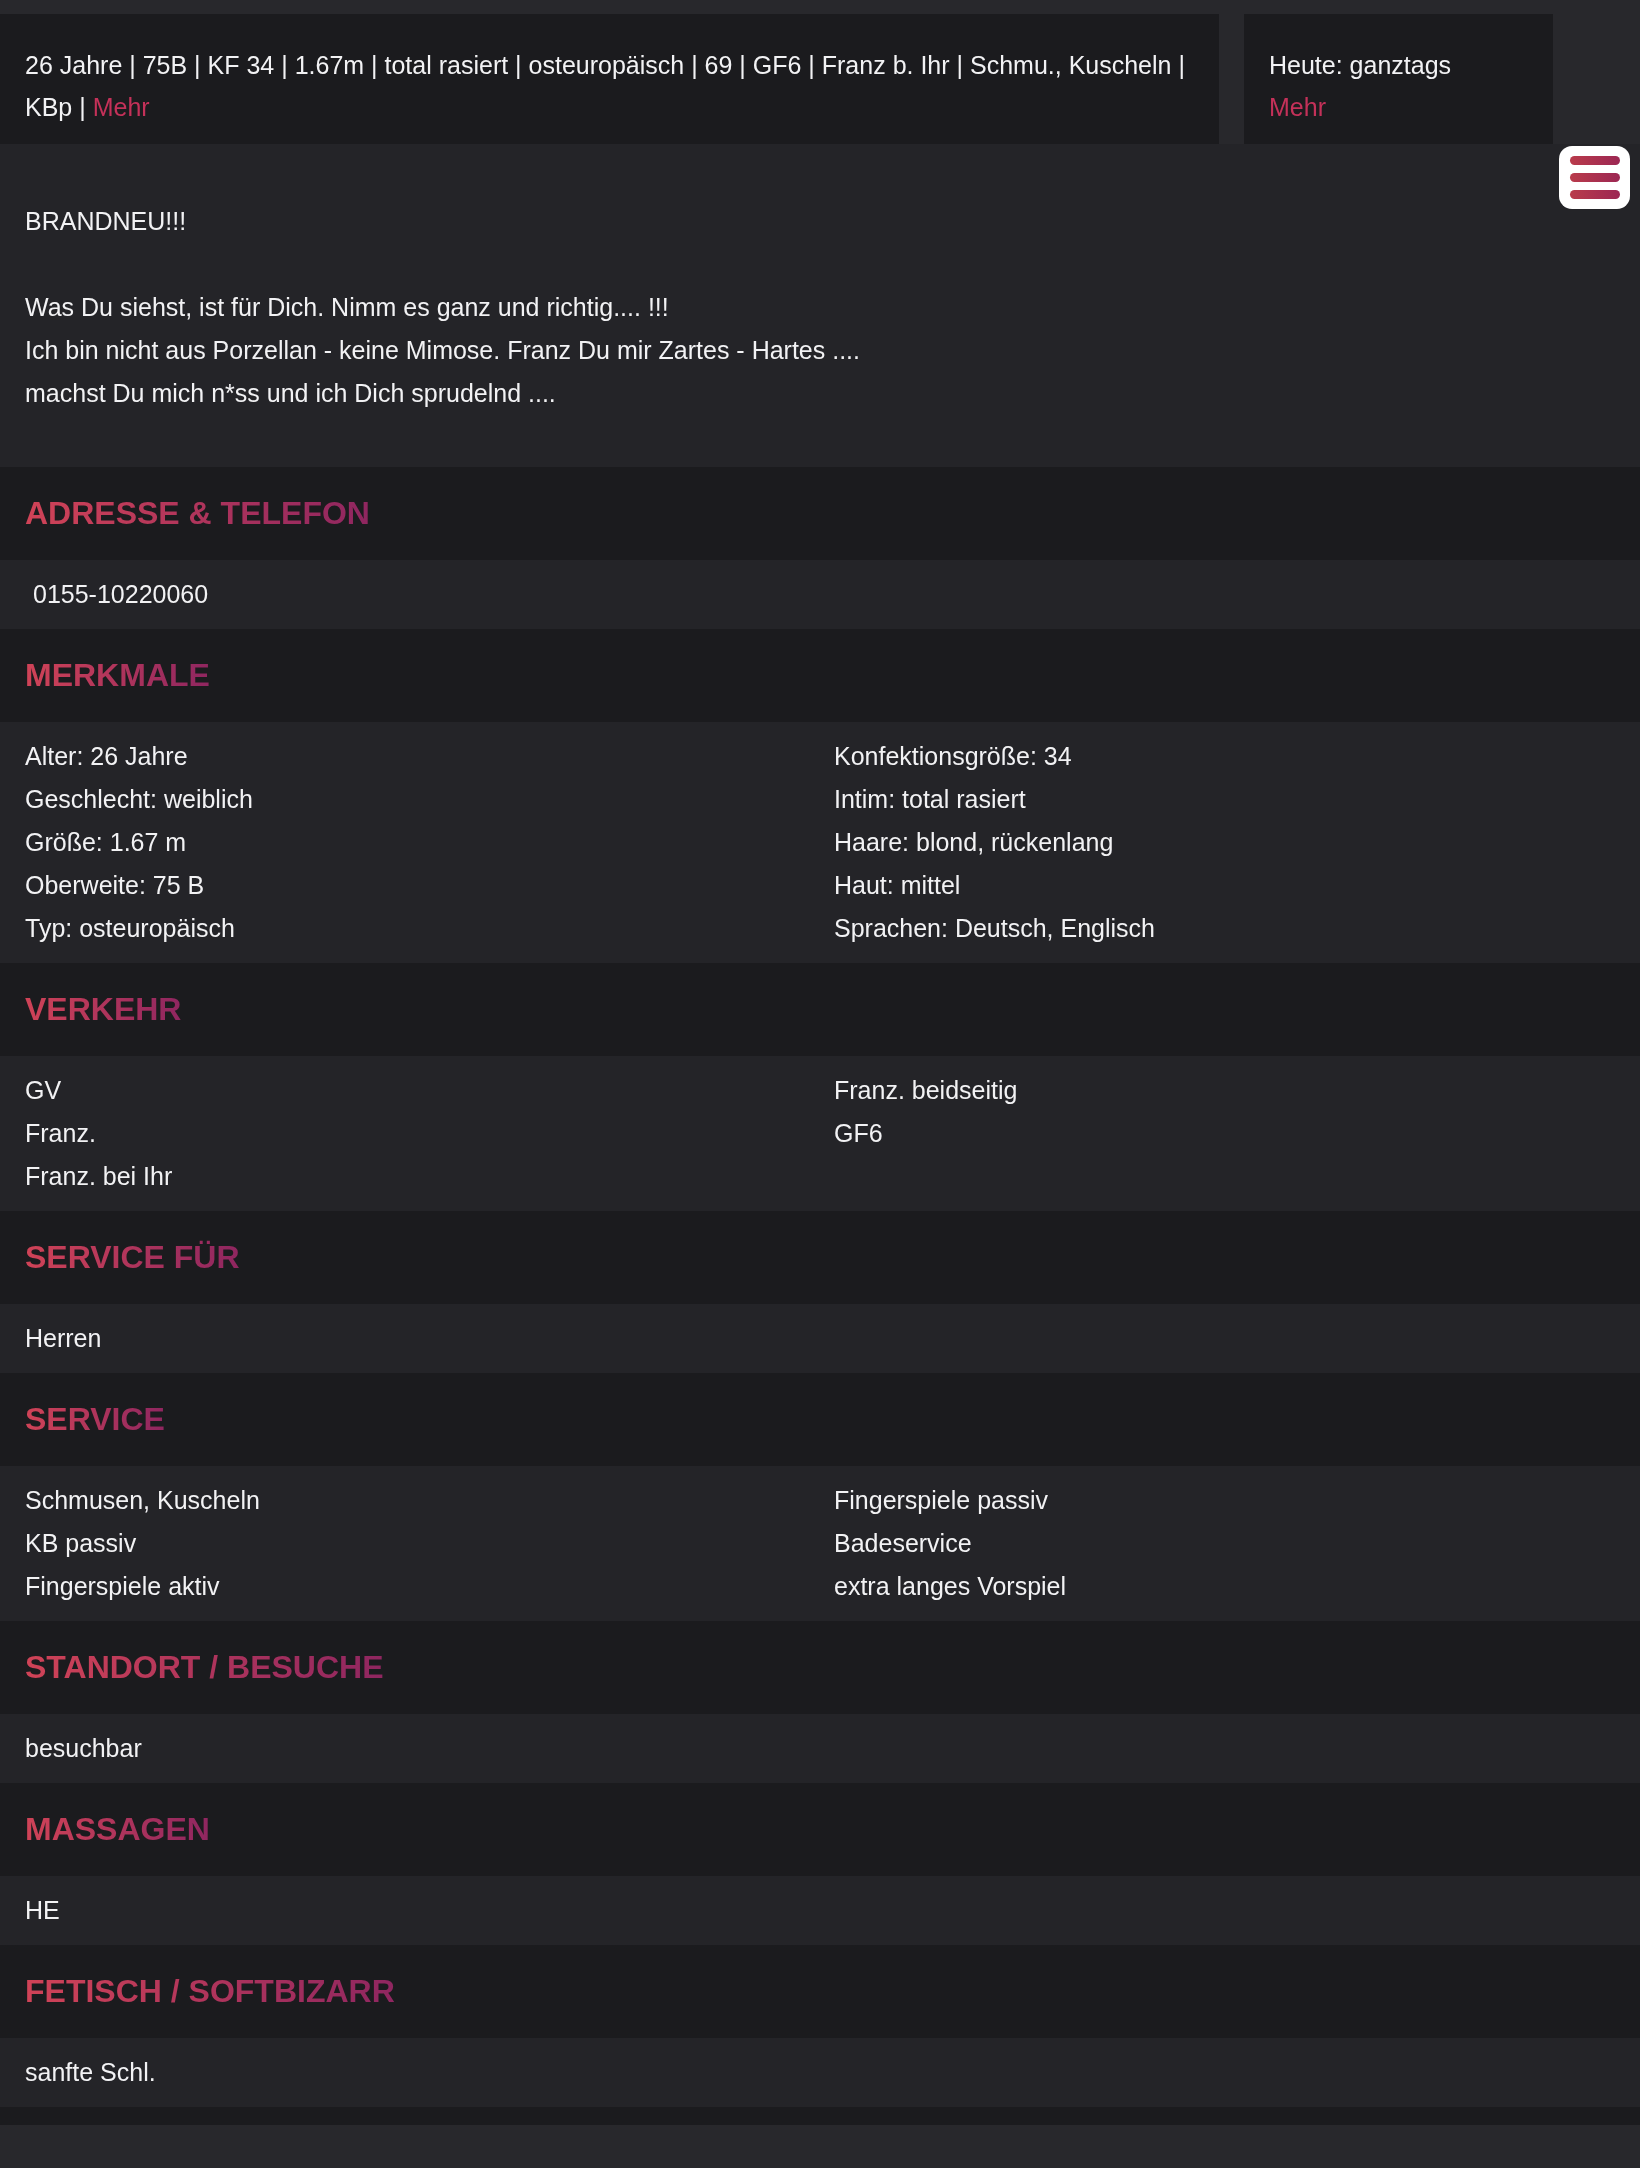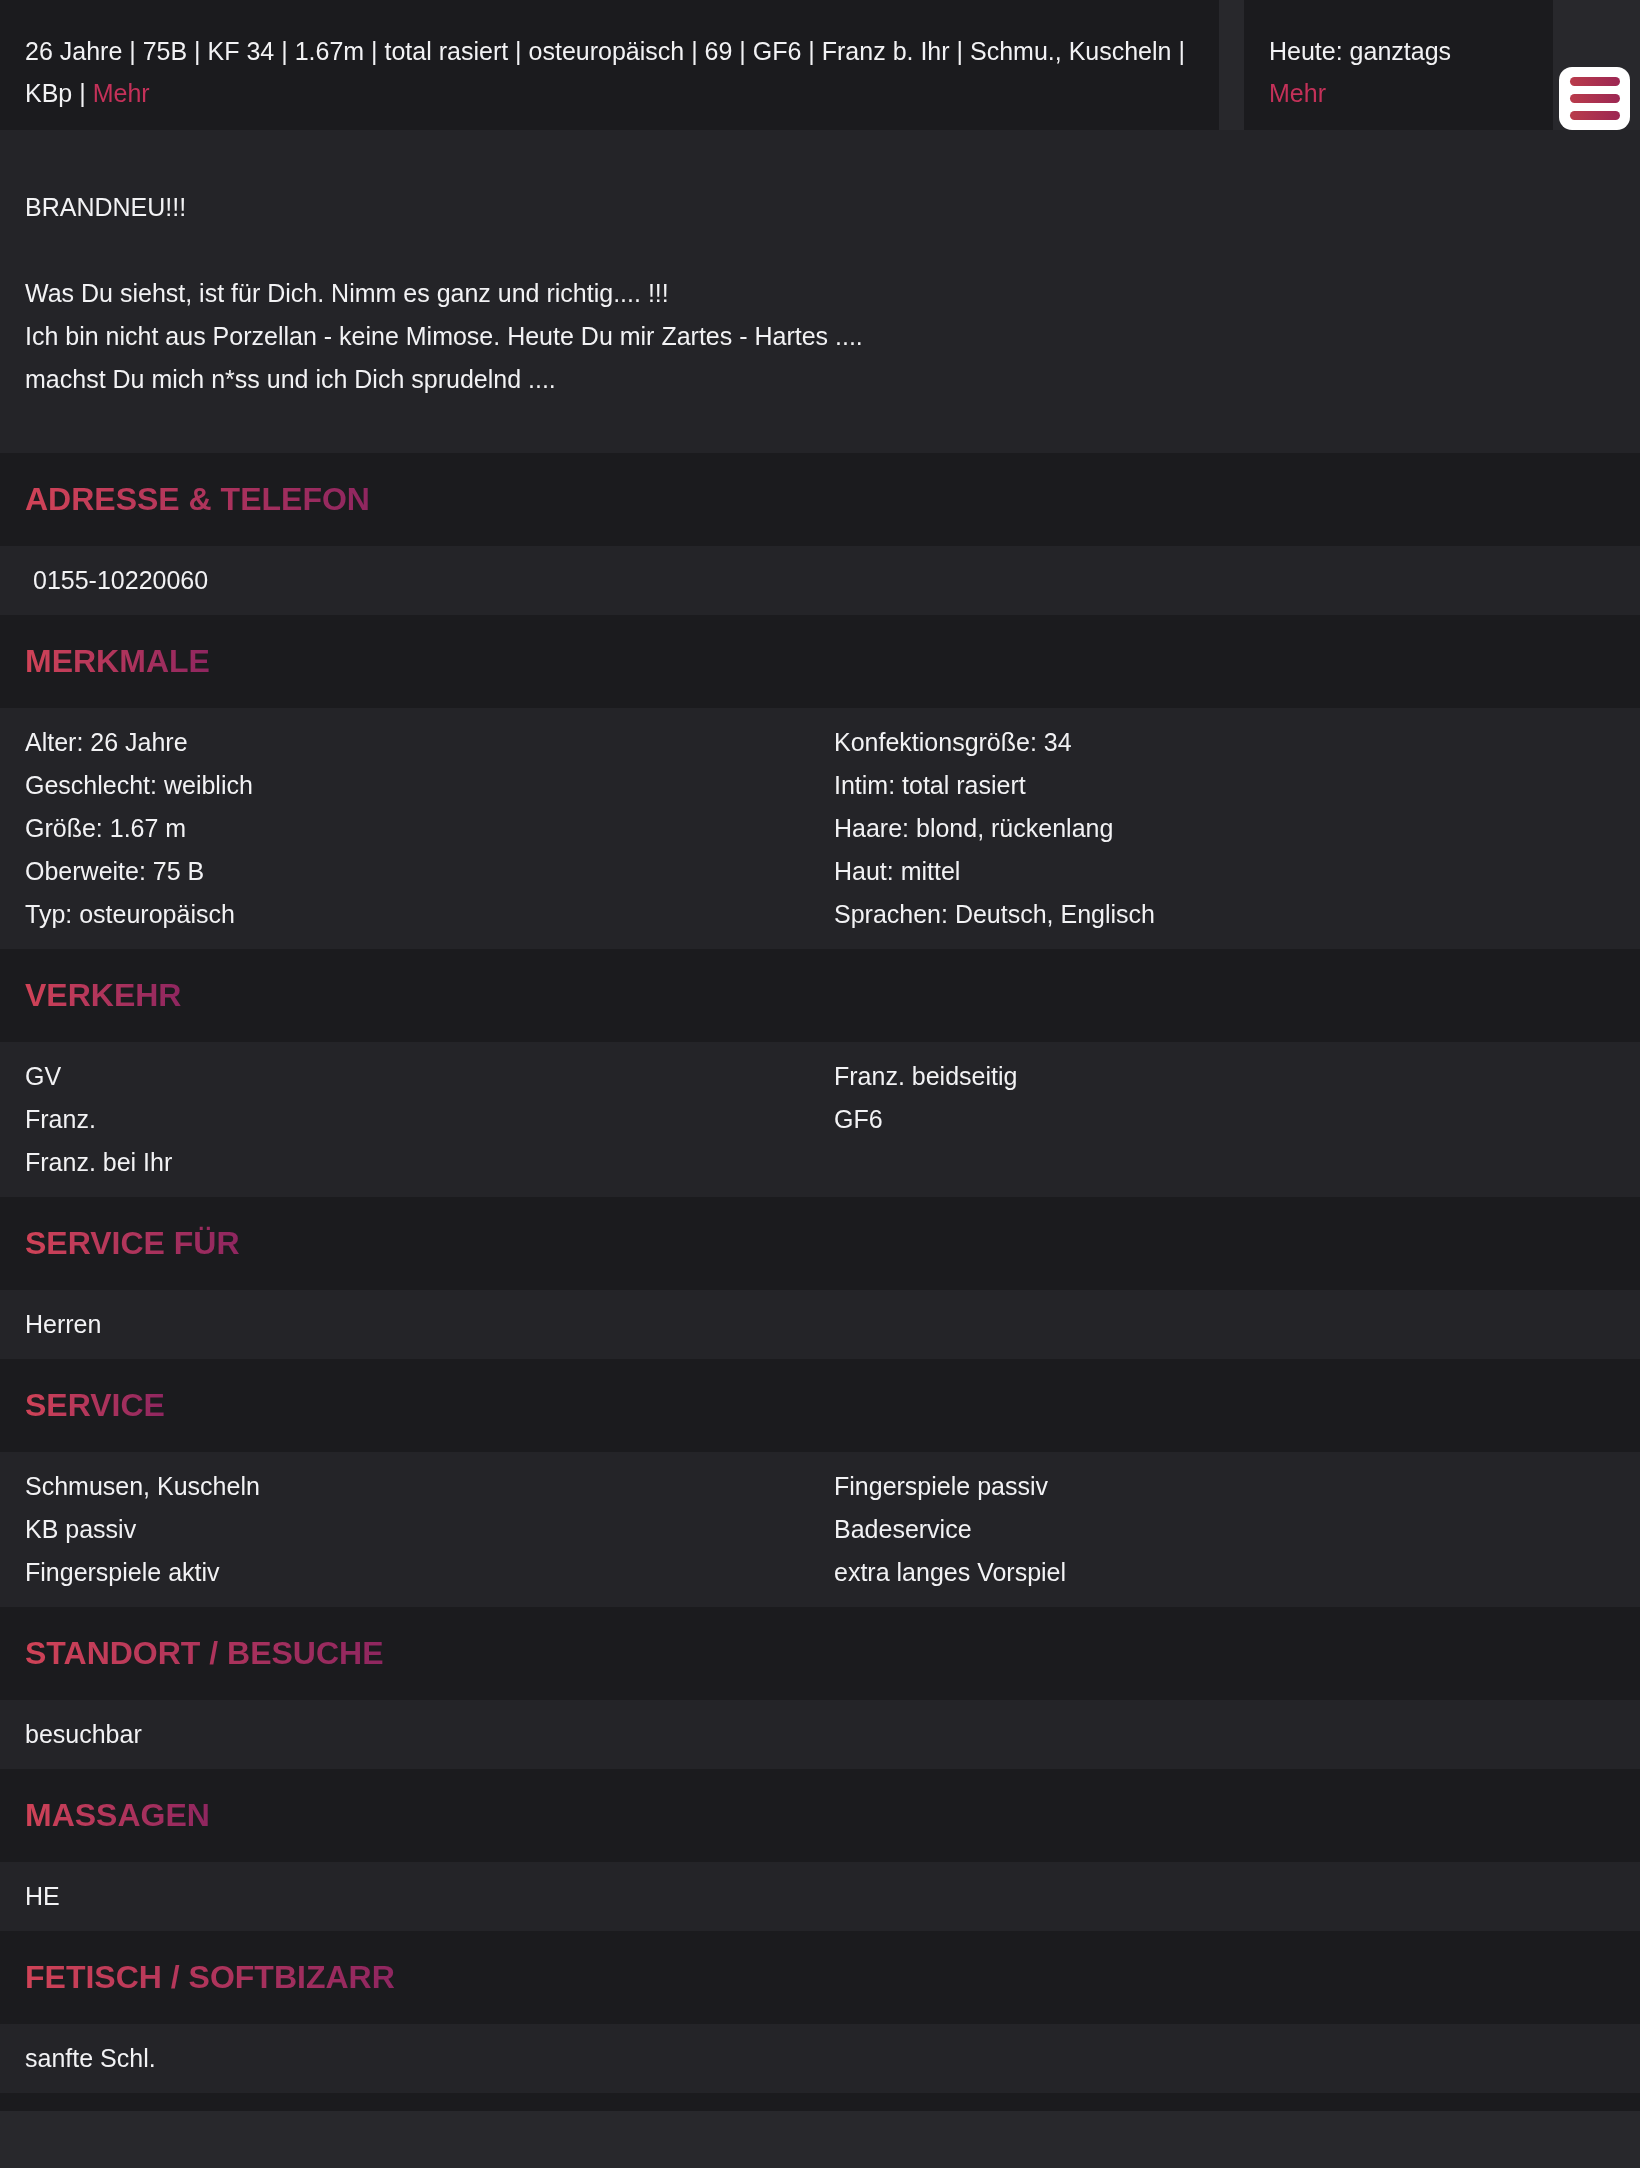--- a/index.html
+++ b/index.html
@@ -17,21 +17,21 @@
   *{box-sizing:border-box;}
   html,body{margin:0;padding:0;}
   body{
     width:1640px;height:2168px;overflow:hidden;
     background:var(--page-bg);
     color:var(--text);
     font-family:"Liberation Sans", sans-serif;
     font-size:25px;
   }
   a{color:var(--link);text-decoration:none;cursor:pointer;}
-  .topbar{display:flex;height:130px;align-items:center;}
+  .topbar{display:flex;margin-top:14px;height:130px;align-items:flex-end;}
   .box{background:var(--panel-bg);padding:30px 25px 16px;line-height:42px;}
   .summary-box{width:1219px;}
   .today-box{width:309px;margin-left:25px;}
   .summary-box p,.today-box p{margin:0;}
   .summary-more{margin-left:7px;}
   .menu-slot{flex:1;position:relative;}
   .menu-button{
     position:absolute;top:2px;left:6px;width:71px;height:63px;
     background:var(--icon-bg);border-radius:13px;
     display:flex;flex-direction:column;justify-content:center;align-items:center;gap:8px;
@@ -82,21 +82,21 @@
         <span class="bar"></span>
         <span class="bar"></span>
       </div>
     </div>
   </div>
 
   <div class="description">
     <p class="headline">BRANDNEU!!!</p>
     <div>
         <div class="desc-line">Was Du siehst, ist für Dich. Nimm es ganz und richtig.... !!!</div>
-        <div class="desc-line">Ich bin nicht aus Porzellan - keine Mimose. Heute Du mir Zartes - Hartes ....</div>
+        <div class="desc-line">Ich bin nicht aus Porzellan - keine Mimose. Franz Du mir Zartes - Hartes ....</div>
         <div class="desc-line">machst Du mich n*ss und ich Dich sprudelnd ....</div>
       </div>
   </div>
 
   <div>
       <div class="section-bar">
         <span class="section-title">ADRESSE &amp; TELEFON</span>
       </div>
       <div class="section-content">
         <div class="col">

